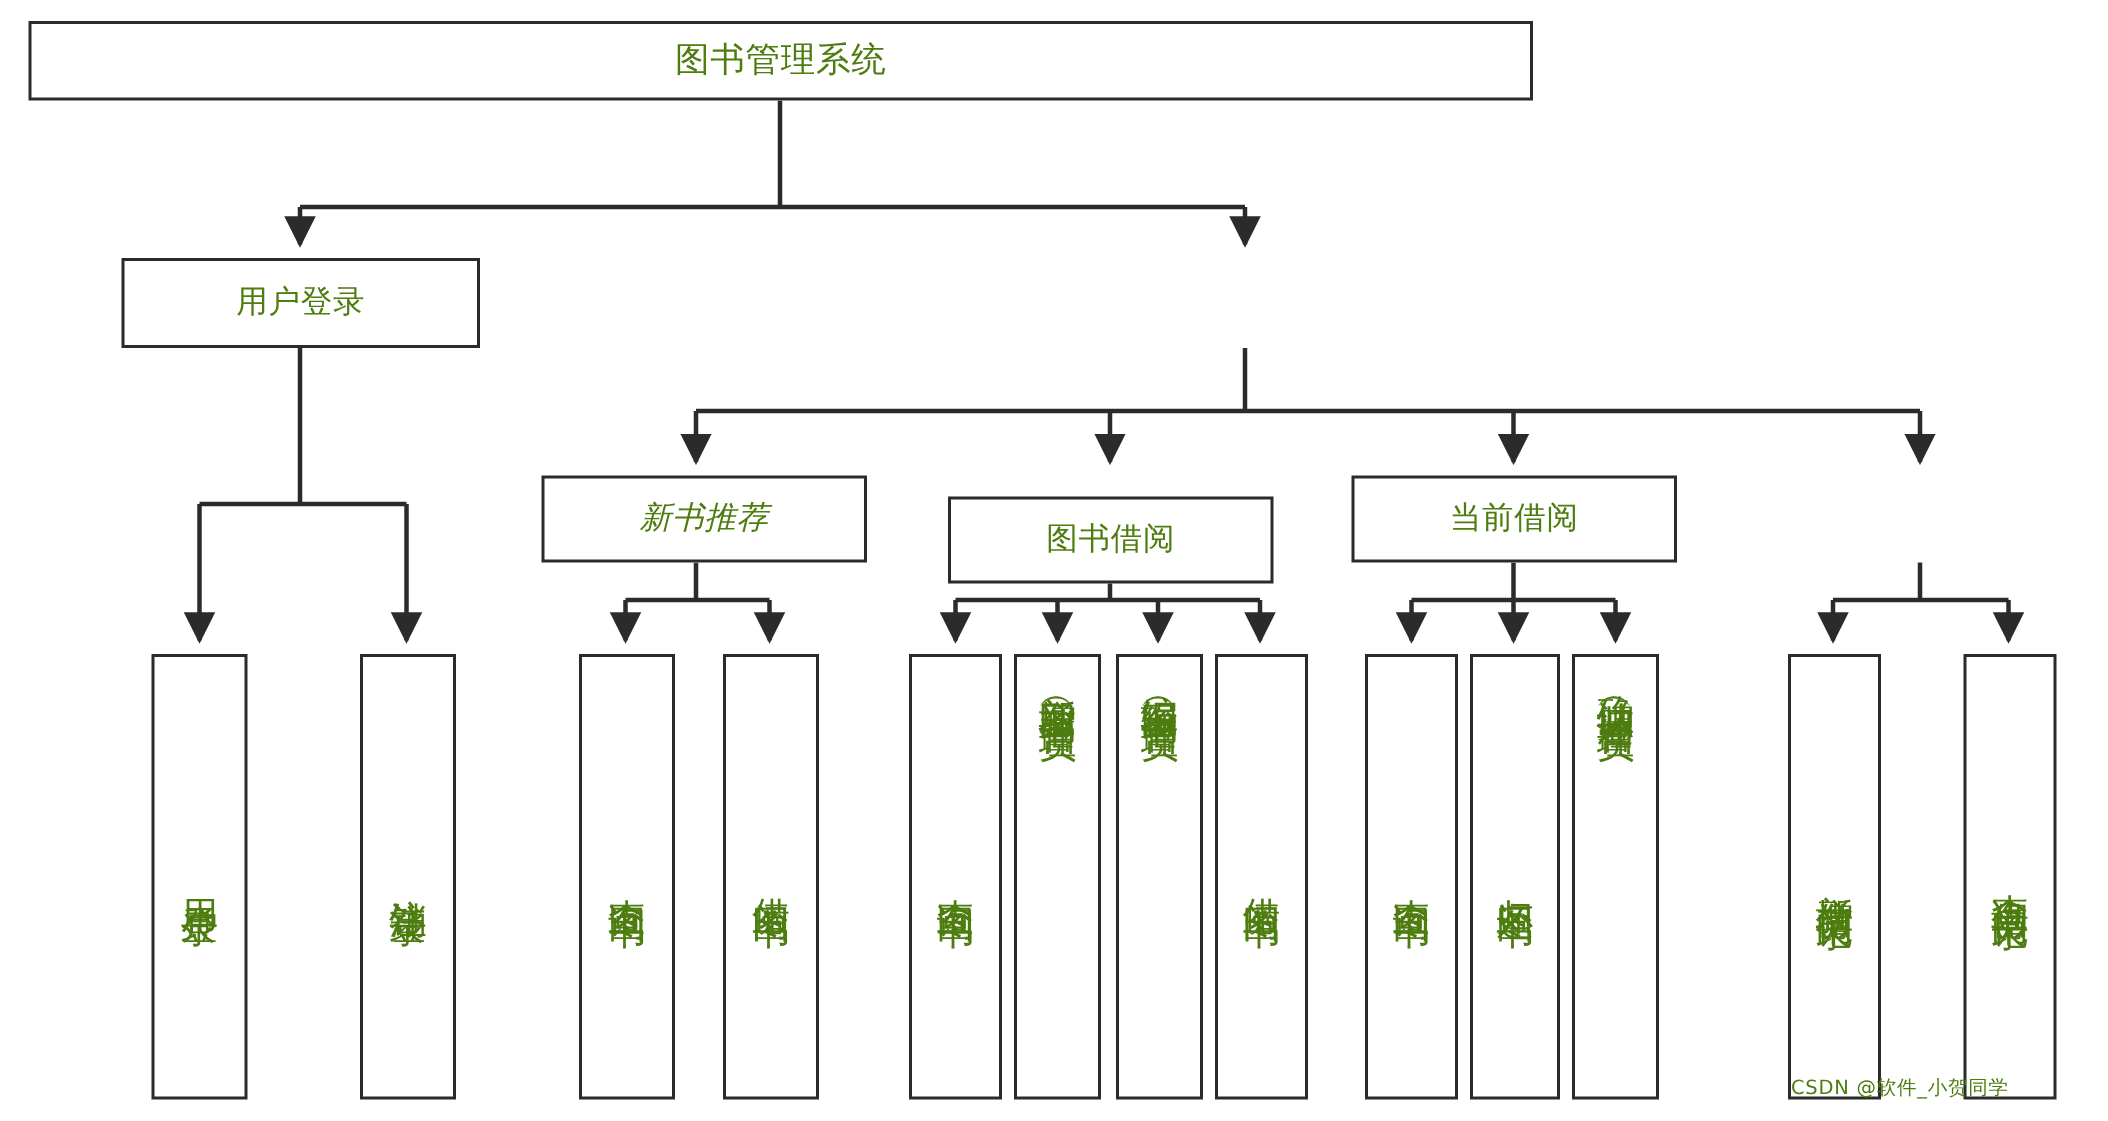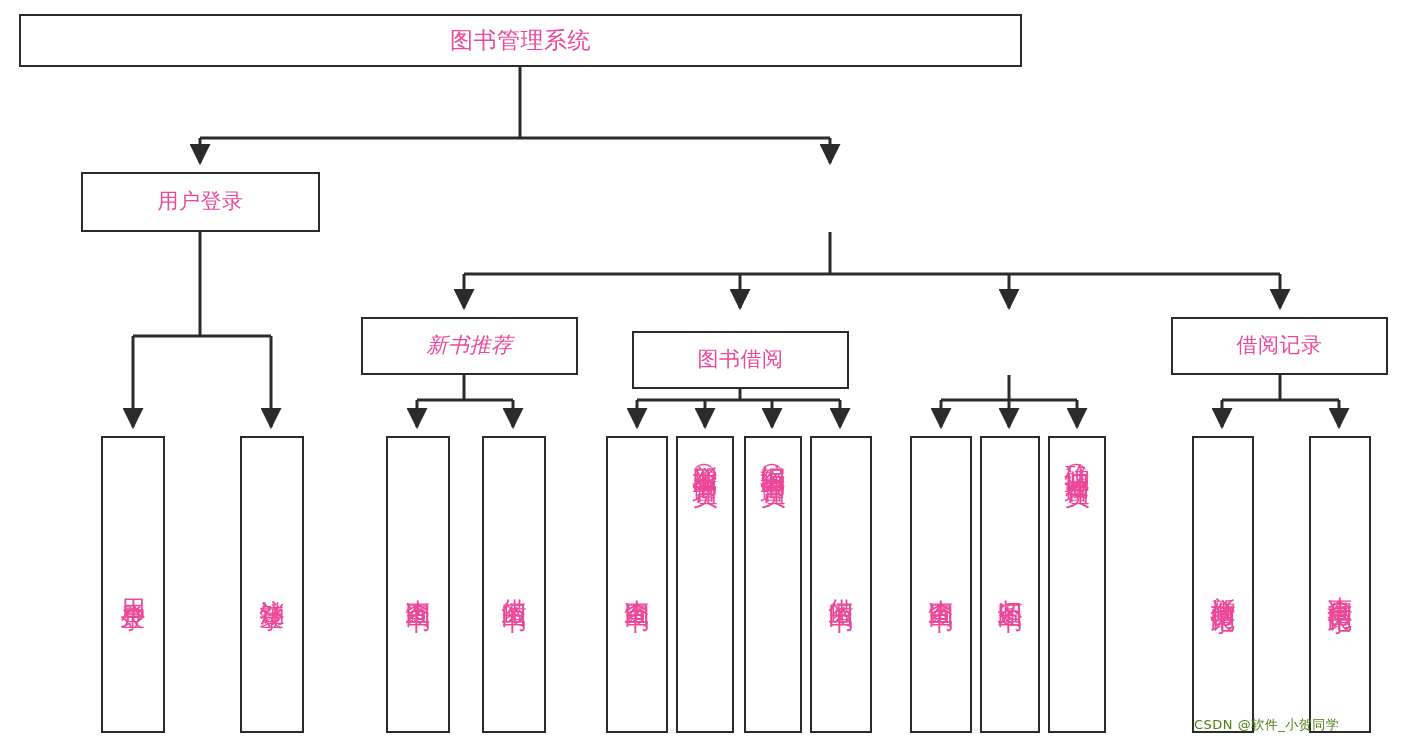--- a/index.html
+++ b/index.html
@@ -9,21 +9,21 @@
   #edges{position:absolute;left:0;top:0;width:1405px;height:747px;}
 
   .node{
     position:absolute;
     box-sizing:border-box;
     background:#ffffff;
     border:2px solid #2b2b2b;
     display:flex;
     align-items:center;
     justify-content:center;
-    color:#ec4899;
+    color:#4d7c0f;
   }
   .node .lbl{
     display:block;
     text-align:center;
     line-height:1.12;
     letter-spacing:0.5px;
   }
   
   .h .lbl{font-size:21px;}
   .n-root .lbl{font-size:23px;}
@@ -117,22 +117,22 @@
   <div class="node h" style="left:81px;top:172px;width:239px;height:60px;">
     <span class="lbl">用户登录</span>
   </div>
 
   <div class="node h" style="left:361px;top:317px;width:217px;height:58px;font-style:italic;">
     <span class="lbl">新书推荐</span>
   </div>
   <div class="node h" style="left:632px;top:317px;width:217px;height:58px;margin-top:14px;">
     <span class="lbl">图书借阅</span>
   </div>
-  <div class="node h" style="left:1171px;top:317px;width:217px;height:58px;">
-    <span class="lbl">借阅记录</span>
+  <div class="node h" style="left:901px;top:317px;width:217px;height:58px;">
+    <span class="lbl">当前借阅</span>
   </div>
 
   <div class="node v vmid" style="left:101px;top:436px;width:64px;height:297px;">
     <span class="lbl">用户登录</span>
   </div>
   <div class="node v vmid" style="left:240px;top:436px;width:64px;height:297px;">
     <span class="lbl">注销登录</span>
   </div>
 
   <div class="node v vmid" style="left:386px;top:436px;width:64px;height:297px;">

